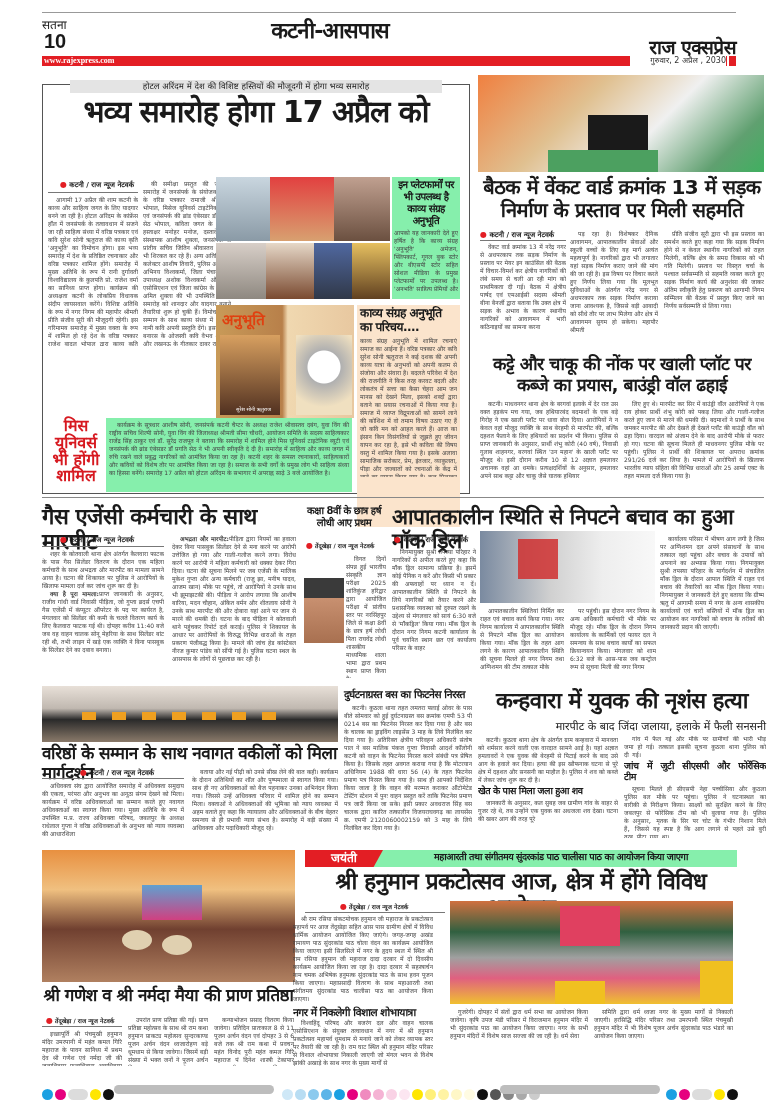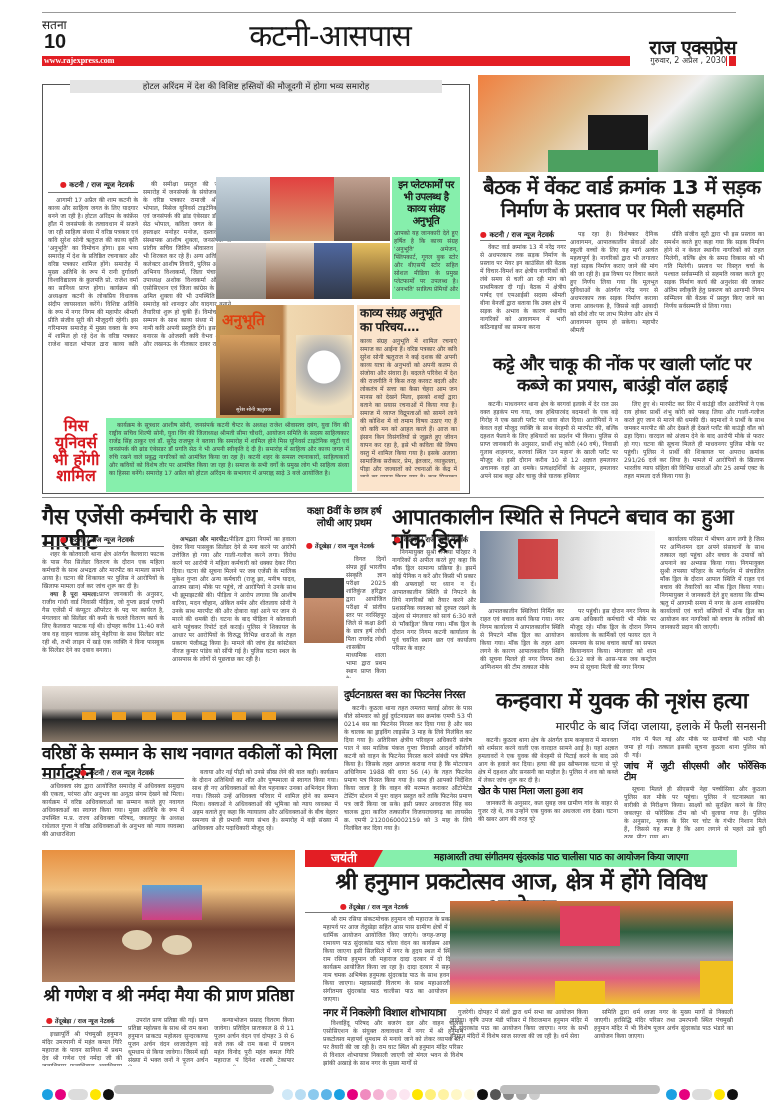--- a/index.html
+++ b/index.html
@@ -2,21 +2,21 @@
 <html><head>
 <meta charset="utf-8">
 <style>
   * { box-sizing: border-box; margin: 0; padding: 0; }
   html, body { width: 778px; height: 1108px; background: #fff; overflow: hidden; }
   body { font-family: "DejaVu Sans", sans-serif; color: #1a1a1a; position: relative; }
   .abs { position: absolute; }
   .top-rule { left: 42px; top: 12px; width: 694px; height: 1px; background: #999; }
   .section-label { left: 42px; top: 16px; font-size: 12px; font-weight: normal; }
   .page-num { left: 44px; top: 30px; font-size: 20px; font-weight: bold; font-family: "Liberation Sans", sans-serif; }
-  .page-title { left: 170px; top: 14px; width: 320px; text-align: center; font-size: 30px; font-weight: normal; letter-spacing: -1px; }
+  .page-title { left: 170px; top: 14px; width: 320px; text-align: center; font-size: 22px; font-weight: bold; letter-spacing: -1px; }
   .brand { right: 42px; top: 34px; font-size: 19px; font-weight: bold; letter-spacing: -0.5px; }
   .redbar { left: 42px; top: 56px; width: 685px; height: 10px; background: #e31e24; }
   .redbar-end { left: 729px; top: 56px; width: 7px; height: 10px; background: #e31e24; }
   .url { left: 44px; top: 56px; font-size: 8px; color: #fff; line-height: 10px; font-family: "Liberation Serif", serif; font-weight: bold; }
   .date { left: 630px; top: 56px; font-size: 8px; line-height: 10px; width: 96px; text-align: right; }
 
   .box-lead { left: 42px; top: 84px; width: 428px; height: 410px; border: 1px solid #555; }
   .kicker-bar { left: 70px; top: 80px; width: 372px; height: 13px; background: #e4e4e4; font-size: 8.5px; text-align: center; line-height: 13px; }
   .headline-xl { font-weight: bold; text-align: center; letter-spacing: -1px; line-height: 1.1; }
   .lead-head { left: 44px; top: 95px; width: 424px; font-size: 30px; }
@@ -45,20 +45,21 @@
 <div class="abs page-title">कटनी-आसपास</div>
 <div class="abs brand">राज एक्सप्रेस</div>
 <div class="abs redbar"></div>
 <div class="abs redbar-end"></div>
 <div class="abs url">www.rajexpress.com</div>
 <div class="abs date" style="background:#fff;color:#333;">गुरुवार, 2 अप्रैल , 2030</div>
 
 <div class="abs box-lead"></div>
 <div class="abs kicker-bar">होटल अरिंदम में देश की विशिष्ट हस्तियों की मौजूदगी में होगा भव्य समारोह</div>
 <div class="abs lead-head headline-xl">
+  <div>भव्य समारोह होगा 17 अप्रैल को</div>
 </div>
 
 <div class="abs byline" style="left:56px;top:180px;width:82px;text-align:center;">
   <span class="dot">●</span>
   <span>कटनी</span>
   <span>/ राज न्यूज नेटवर्क</span>
 </div>
 <div class="abs byline-rule" style="left:48px;top:192px;width:90px;"></div>
 <div class="abs txt" style="left:48px;top:196px;width:90px;height:150px;overflow:hidden;">
     <p>आगामी 17 अप्रैल की शाम कटनी के काव्य और साहित्य जगत के लिए यादगार बनने जा रही है। होटल अरिंदम के कांफ्रेंस हॉल में जनसंपर्क के तत्वावधान में सजने जा रही साहित्य संध्या में वरिष्ठ पत्रकार एवं कवि सुरेश सोनी ऋतुराज की काव्य कृति 'अनुभूति' का विमोचन होगा। इस भव्य समारोह में देश के प्रतिष्ठित रचनाकार और वरिष्ठ पत्रकार शामिल होंगे। समारोह में मुख्य अतिथि के रूप में रानी दुर्गावती विश्वविद्यालय के कुलपति प्रो. राजेश वर्मा का सानिध्य प्राप्त होगा। कार्यक्रम की अध्यक्षता कटनी के लोकप्रिय विधायक संदीप जायसवाल करेंगे। विशिष्ट अतिथि के रूप में नगर निगम की महापौर श्रीमती प्रीति संजीव सूरी की मौजूदगी रहेगी। इस गरिमामय समारोह में मुख्य वक्ता के रूप में शामिल हो रहे देश के वरिष्ठ पत्रकार राजेश बादल भोपाल द्वारा काव्य कृति अनुभूति</p>
@@ -82,21 +83,21 @@
   <div class="h2" style="font-size:10px;text-align:center;line-height:1.2;">इन प्लेटफार्मों पर भी उपलब्ध है काव्य संग्रह अनुभूति</div>
   <div class="txt" style="margin-top:2px;height:62px;overflow:hidden;">आपको यह जानकारी देते हुए हर्षित है कि काव्य संग्रह 'अनुभूति' अमेजन, फ्लिपकार्ट, गूगल बुक स्टोर और बीएसपी स्टोर सहित सोशल मीडिया के प्रमुख प्लेटफार्मों पर उपलब्ध है। 'अनुभूति' साहित्य प्रेमियों और विचारशील पाठकों के लिए पढ़ी जाने वाली पुस्तक बनेगी।</div>
 </div>
 
 <div class="abs img" style="left:216px;top:305px;width:138px;height:113px;background:linear-gradient(90deg,#c89a58 0%,#b8804a 48%,#f0d8b0 52%,#e8c8a0 100%);">
   <div class="ph" style="left:6px;top:4px;font-size:15px;font-weight:bold;color:#e04010;">अनुभूति</div>
   <div class="ph" style="left:4px;top:30px;width:60px;height:80px;background:linear-gradient(#d8a060,#503020);"></div>
   <div class="ph" style="left:80px;top:30px;width:56px;height:80px;background:radial-gradient(circle at 50% 40%,#fff 0 16px,#b0b0b0 17px,#f0e0c0 40px);"></div>
   <div class="ph" style="left:20px;top:101px;font-size:5px;color:#fff;">सुरेश सोनी ऋतुराज</div>
 </div>
-<div class="abs peach" style="left:357px;top:305px;width:103px;height:186px;padding:2px 3px;">
+<div class="abs peach" style="left:357px;top:305px;width:103px;height:222px;padding:2px 3px;">
   <div class="h2" style="font-size:12px;line-height:1.15;">काव्य संग्रह अनुभूति का परिचय....</div>
   <div class="txt" style="margin-top:2px;height:140px;overflow:hidden;">काव्य संग्रह अनुभूति में शामिल रचनाएं समाज का आईना हैं। वरिष्ठ पत्रकार और कवि सुरेश सोनी ऋतुराज ने कई दशक की अपनी काव्य यात्रा के अनुभवों को अपनी कलम से संजोया और संवारा है। बदलते परिवेश में देश की राजनीति ने किस तरह करवट बदली और लोकतंत्र में सत्ता का कैसा चेहरा आम जन मानस को देखने मिला, इसको शब्दों द्वारा बताने का प्रयास रचनाओं में किया गया है। समाज में व्याप्त विद्रूपताओं को सामने लाने की कोशिश में वो तमाम विषय उठाए गए हैं जो कवि मन को आहत करते हैं। आज का इंसान किन विसंगतियों से जूझते हुए जीवन यापन कर रहा है, इसे भी कविता की विषय वस्तु में शामिल किया गया है। इसके अलावा सामाजिक सरोकार, प्रेम, इंतजार, व्याकुलता, पीड़ा और जज्बातों को रचनाओं के केंद्र में लाने का प्रयास किया गया है। कुल मिलाकर यह काव्य संग्रह पाठकों की सोच और उनके विचारों को धार देता है।</div>
 </div>
 
 <div class="abs red-head" style="left:48px;top:418px;width:56px;font-size:16px;">मिस यूनिवर्स भी होंगी शामिल</div>
 <div class="abs side-grey txt" style="left:106px;top:418px;width:246px;height:74px;padding:3px;overflow:hidden;">
     <p>कार्यक्रम के सूत्रधार आशीष सोनी, जनसंपर्क कटनी चैप्टर के अध्यक्ष राजेश श्रीवास्तव दबंग, युवा विंग की राष्ट्रीय सचिव शिल्पी सोनी, युवा विंग की जिलाध्यक्ष श्रीमती सीमा चौधरी, आयोजन समिति के सदस्य साहित्यकार राजेंद्र सिंह ठाकुर एवं डॉ. सुरेंद्र राजपूत ने बताया कि समारोह में शामिल होने मिस यूनिवर्स टाइटेनिक ब्यूटी एवं जनसंपर्क की ब्रांड एंबेसडर डॉ प्रगति सेठ ने भी अपनी स्वीकृति दे दी है। समारोह में साहित्य और काव्य जगत में रुचि रखने वाले प्रबुद्ध नागरिकों को आमंत्रित किया जा रहा है। कटनी शहर के समस्त रचनाकारों, साहित्यकारों और कवियों को विशेष तौर पर आमंत्रित किया जा रहा है। समाज के सभी वर्गों के प्रमुख लोग भी साहित्य संध्या का हिस्सा बनेंगे। समारोह 17 अप्रैल को होटल अरिंदम के सभागार में अपराह्न साढ़े 3 बजे आयोजित है।</p>
   </div>
 
 <div class="abs img" style="left:478px;top:75px;width:286px;height:97px;background:linear-gradient(135deg,#f08040 0%,#e0c090 35%,#f0f0f0 60%,#60a070 85%,#40b060 100%);">
@@ -238,21 +239,21 @@
 <div class="abs side-grey" style="left:305px;top:850px;width:432px;height:17px;"></div>
 <div class="abs jayanti-tag" style="left:305px;top:850px;width:78px;height:17px;">जयंती</div>
 <div class="abs h2" style="left:386px;top:852px;width:350px;font-size:9.5px;text-align:center;">महाआरती तथा संगीतमय सुंदरकांड पाठ चालीसा पाठ का आयोजन किया जाएगा</div>
 <div class="abs h2" style="left:305px;top:869px;width:432px;font-size:22.5px;text-align:center;">श्री हनुमान प्रकटोत्सव आज, क्षेत्र में होंगे विविध आयोजन</div>
 <div class="abs byline" style="left:340px;top:902px;width:110px;font-size:6px;">
   <span class="dot">●</span>
   <span>तेंदूखेड़ा</span>
   <span>/ राज न्यूज नेटवर्क</span>
 </div>
 <div class="abs byline-rule" style="left:305px;top:912px;width:140px;"></div>
-<div class="abs txt" style="left:323px;top:915px;width:140px;height:151px;overflow:hidden;">
+<div class="abs txt" style="left:293px;top:915px;width:140px;height:151px;overflow:hidden;">
   <p>श्री राम रसिया संकटमोचक हनुमान जी महाराज के प्रकटोत्सव महापर्व पर आज तेंदूखेड़ा सहित आस पास ग्रामीण क्षेत्रों में विविध धार्मिक आयोजन आयोजित किए जाएंगे। जगह-जगह अखंड रामायण पाठ सुंदरकांड पाठ चोला वंदन का कार्यक्रम आयोजित किया जाएगा इसी सिलसिले में नगर के हृदय स्थल में स्थित श्री राम रसिया हनुमान जी महाराज दादा दरबार में दो दिवसीय कार्यक्रम आयोजित किया जा रहा है। दादा दरबार में सहस्त्रार्चन नाम चमक अभिषेक हनुमत्क सुंदरकांड पाठ के साथ हवन पूजन किया जाएगा। महाप्रसादी वितरण के साथ महाआरती तथा संगीतमय सुंदरकांड पाठ चालीसा पाठ का आयोजन किया जाएगा।</p>
   <div class="h2" style="font-size:10.5px;color:#1a1a1a;margin:3px 0 1px;text-indent:0;">नगर में निकलेगी विशाल शोभायात्रा</div>
   <p>विश्वहिंदू परिषद और बजरंग दल और वाहन चालक एसोसिएशन के संयुक्त तत्वावधान में नगर में श्री हनुमान प्रकटोत्सव महापर्व धूमधाम से मनाये जाने को लेकर व्यापक स्तर पर तैयारी की जा रही है। राम घाट स्थित श्री हनुमान मंदिर परिसर से विशाल शोभायात्रा निकाली जाएगी जो मंगल भवन से विशेष झांकी अखाड़े के साथ नगर के मुख्य मार्गों से</p>
 </div>
 <div class="abs img" style="left:450px;top:901px;width:283px;height:103px;background:linear-gradient(180deg,#d07040 0%,#306040 30%,#a0a0a0 55%,#e06080 75%,#f0c030 100%);">
   <div class="ph" style="left:110px;top:5px;width:60px;height:40px;background:#e04060;"></div>
   <div class="ph" style="left:105px;top:80px;width:50px;height:23px;background:#f0c020;"></div>
   <div class="ph" style="left:250px;top:60px;width:33px;height:43px;background:#f0c020;"></div>
 </div>
 <div class="abs txt" style="left:450px;top:1008px;width:138px;height:58px;overflow:hidden;">

